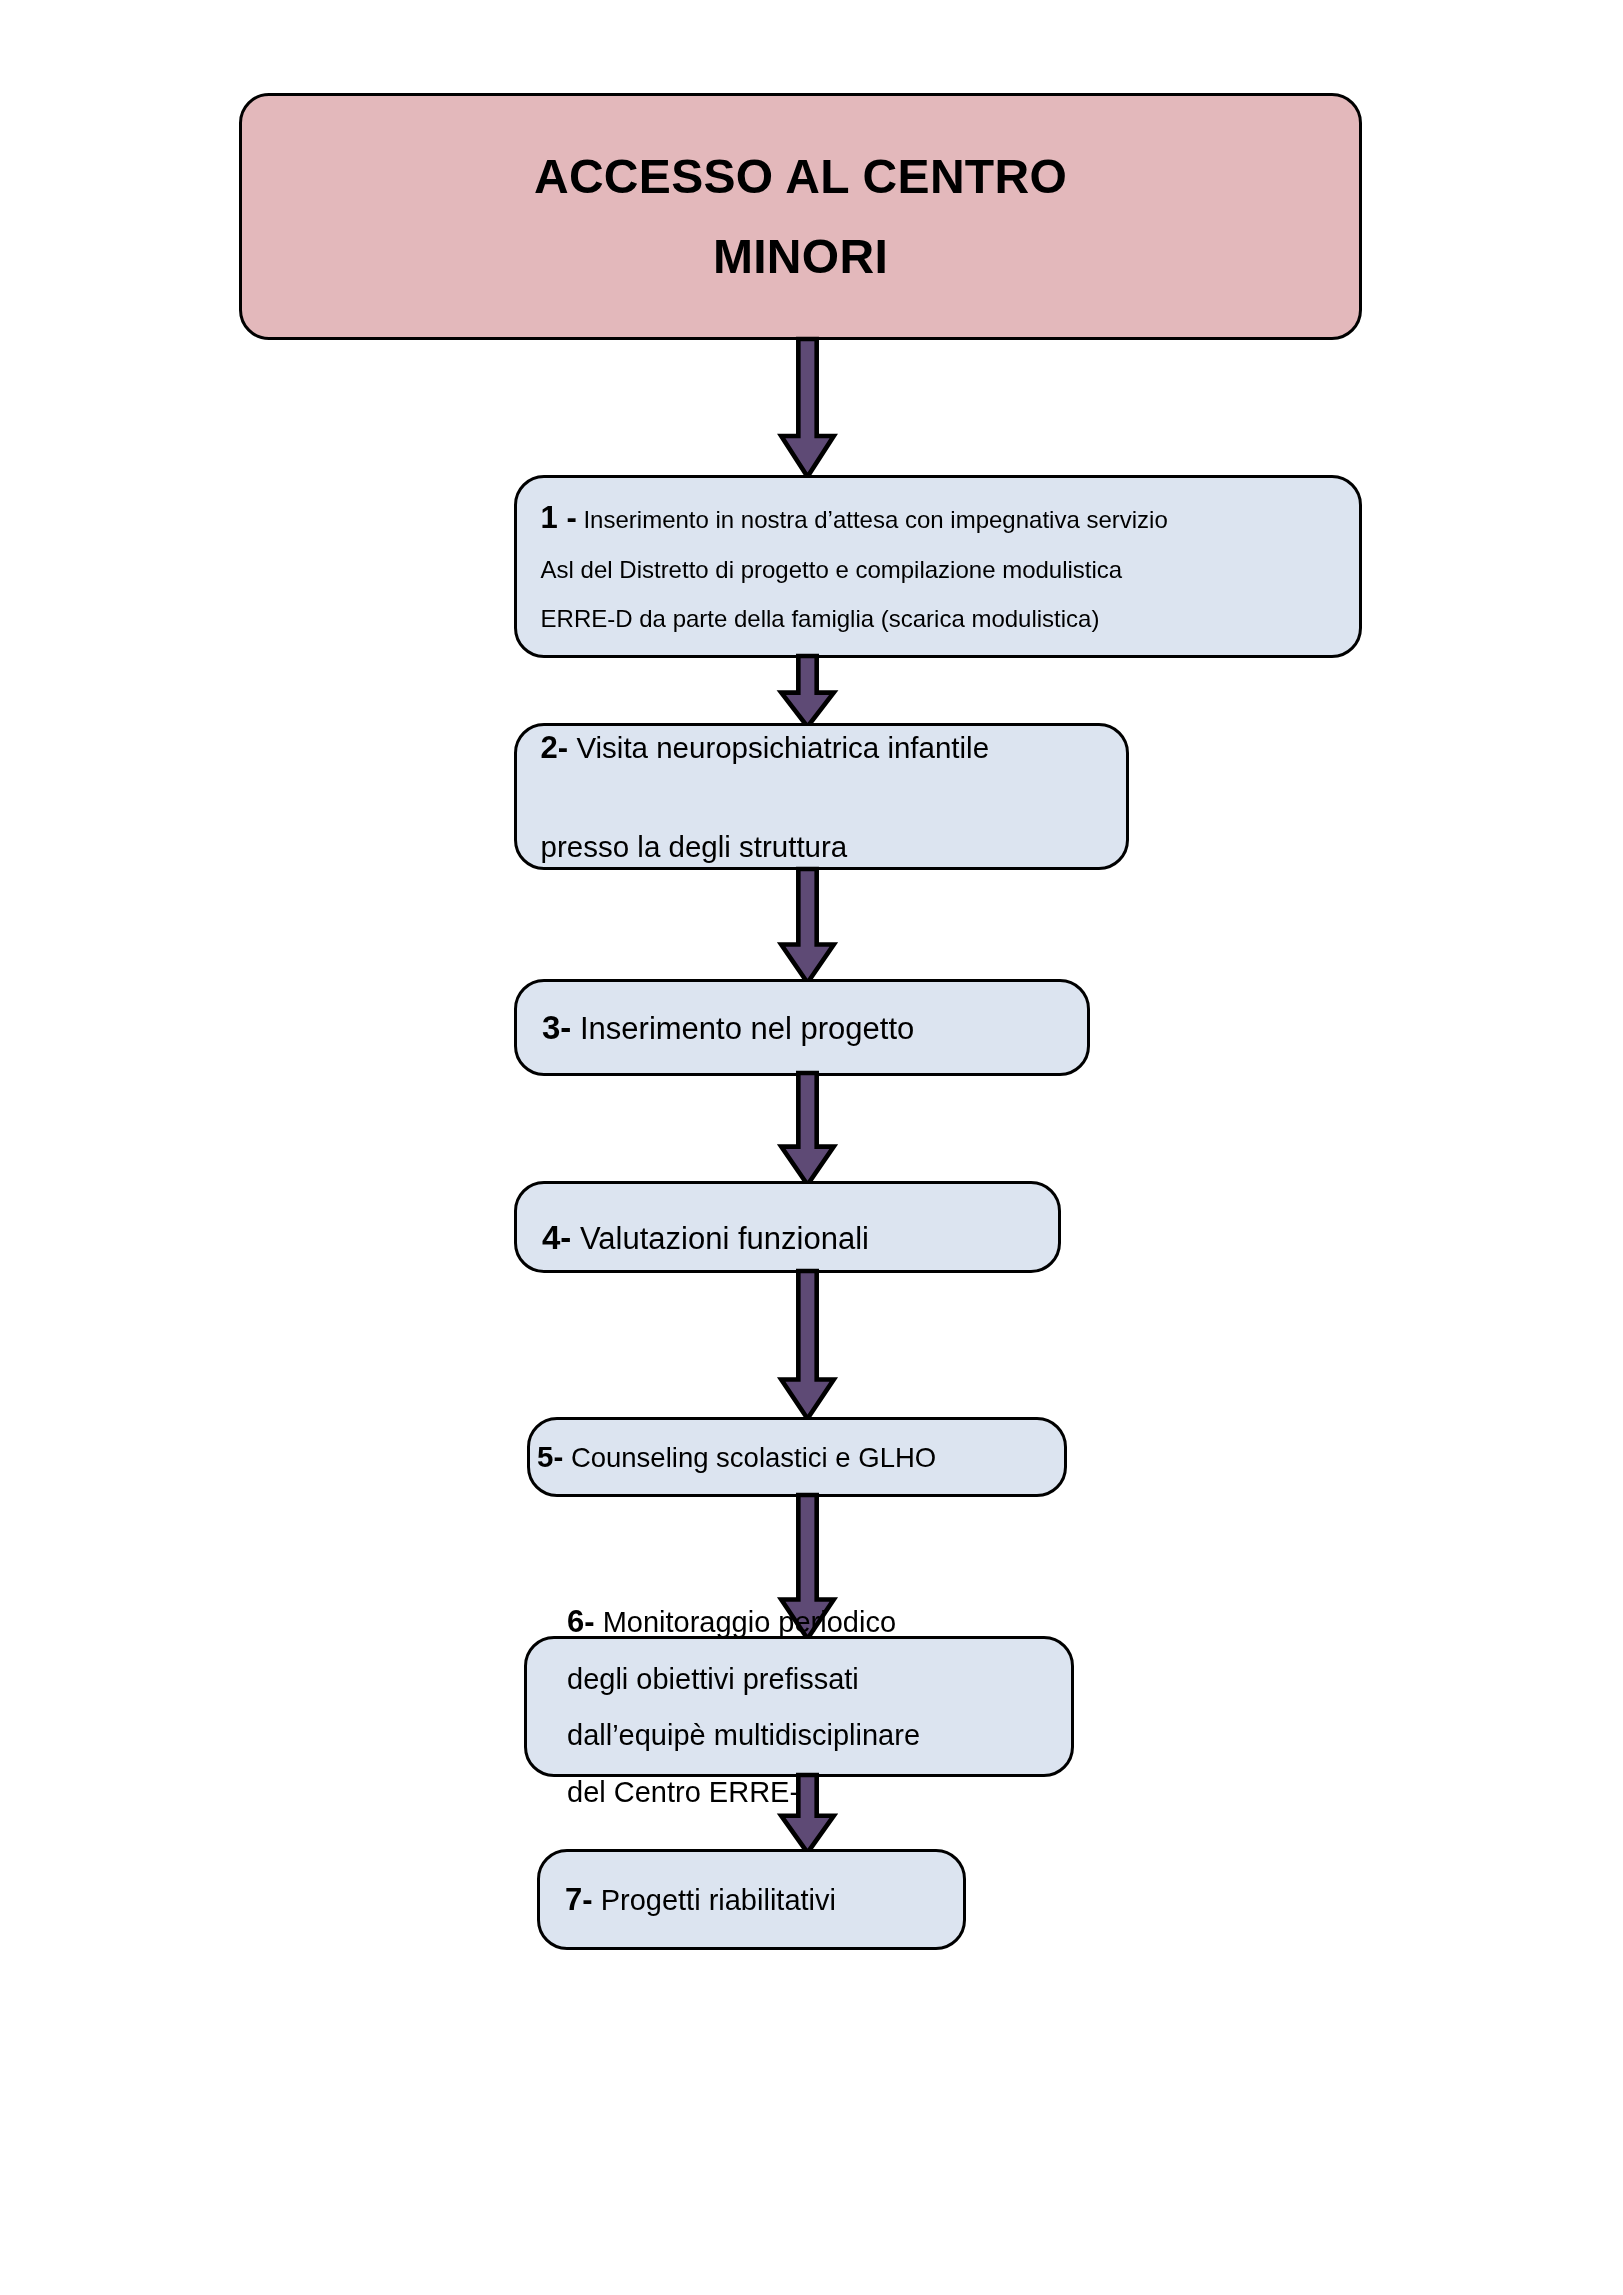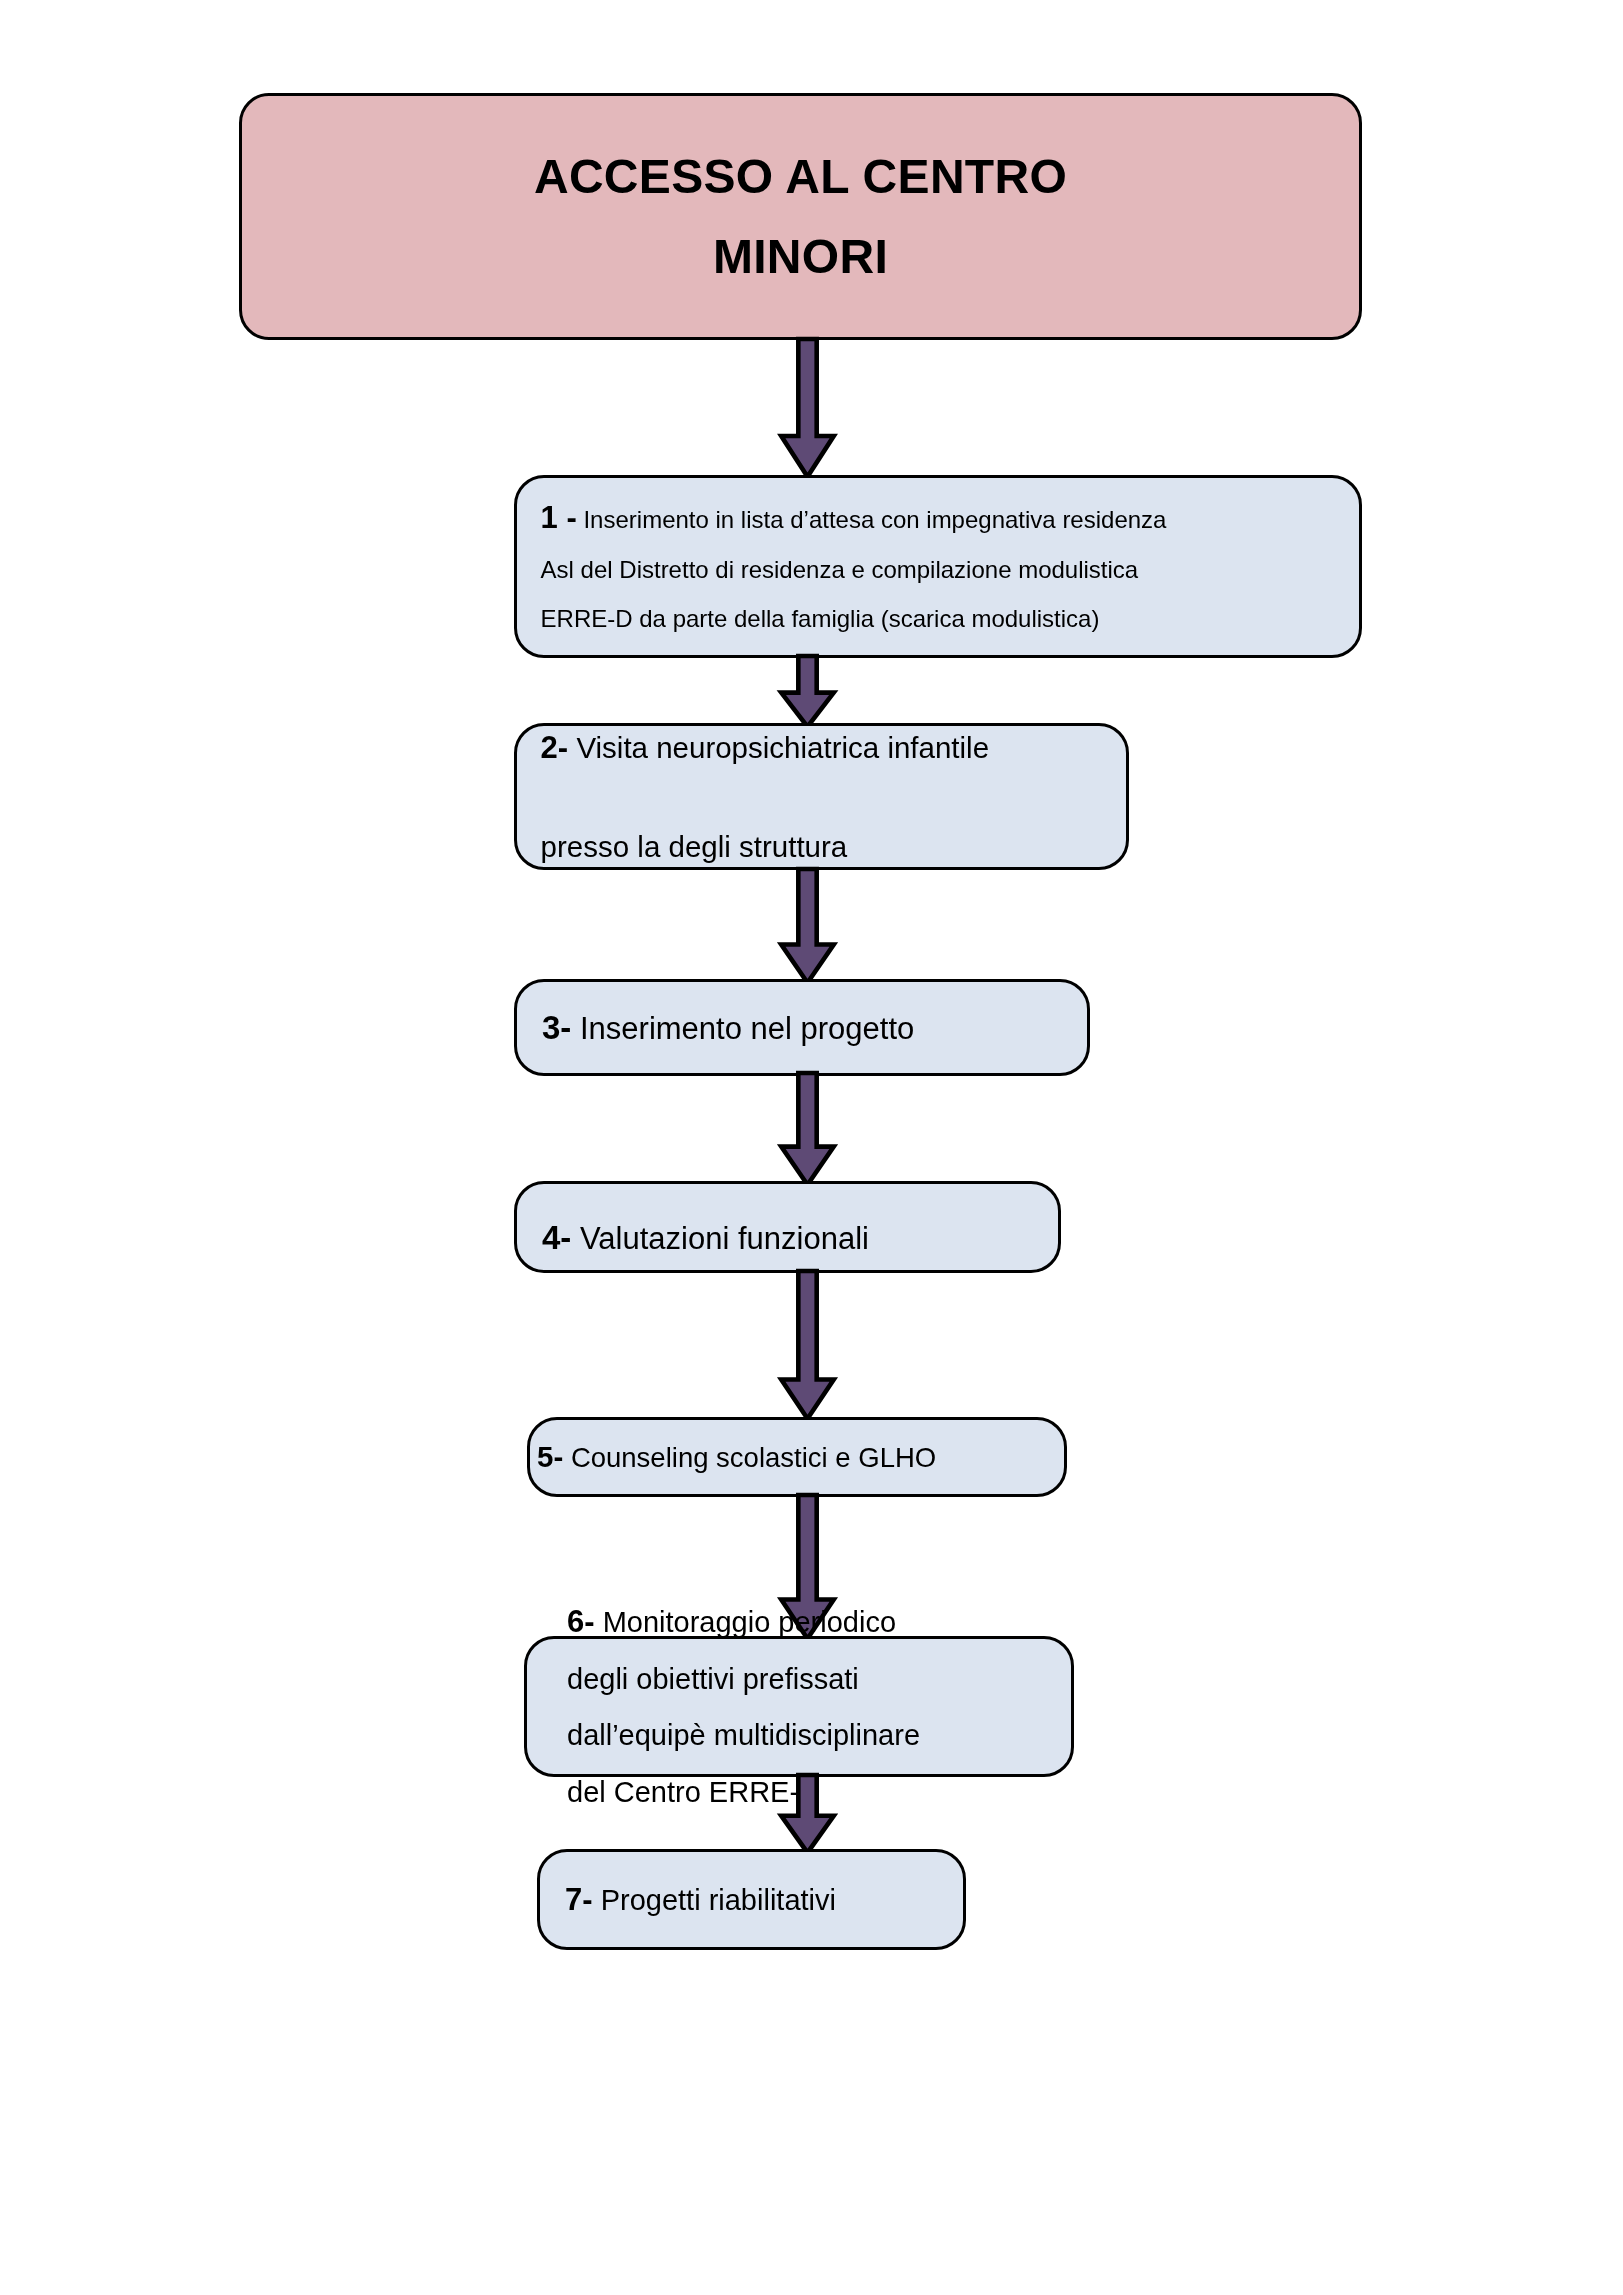--- a/index.html
+++ b/index.html
@@ -120,22 +120,22 @@
   </div>
 
   <div class="connector" style="left:776px; top:339px; width:63px; height:139px;">
     <svg viewBox="0 0 96 212" preserveAspectRatio="none">
       <polygon points="34,0 62,0 62,148 88,148 48,210 8,148 34,148" fill="#5E4A75" stroke="#000000" stroke-width="7"></polygon>
     </svg>
   </div>
 
   <div class="node step-node n1" style="left:514px; top:475px; width:848px; height:183px;">
     <div class="step-lines">
-      <div class="step-line"><span class="num">1 -</span> <span>Inserimento in lista d’attesa con impegnativa residenza</span></div>
-      <div class="step-line">Asl del Distretto di residenza e compilazione modulistica</div>
+      <div class="step-line"><span class="num">1 -</span> <span>Inserimento in nostra d’attesa con impegnativa servizio</span></div>
+      <div class="step-line">Asl del Distretto di progetto e compilazione modulistica</div>
       <div class="step-line">ERRE-D da parte della famiglia (scarica modulistica)</div>
     </div>
   </div>
 
   <div class="connector" style="left:776px; top:656px; width:63px; height:72px;">
     <svg viewBox="0 0 96 110" preserveAspectRatio="none">
       <polygon points="34,0 62,0 62,56 88,56 48,108 8,56 34,56" fill="#5E4A75" stroke="#000000" stroke-width="7"></polygon>
     </svg>
   </div>
 

